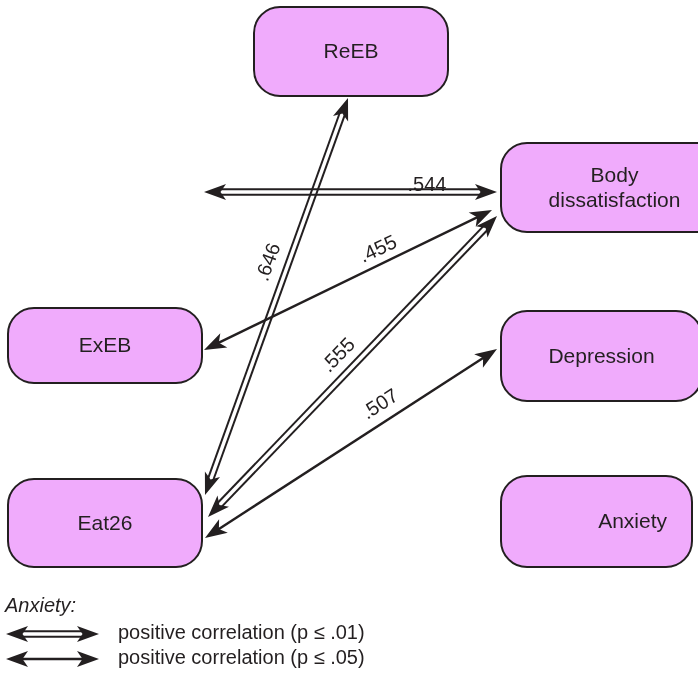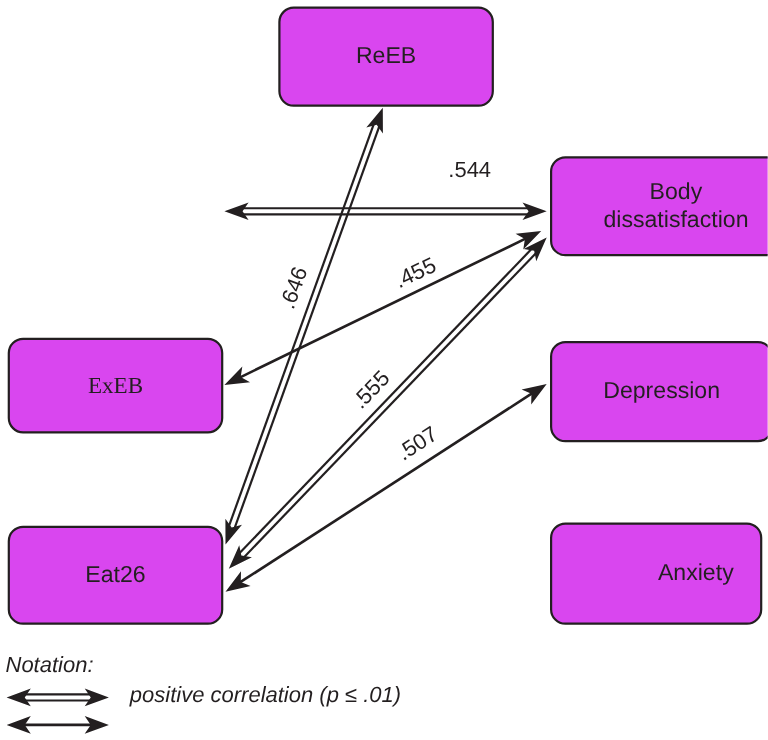--- a/index.html
+++ b/index.html
@@ -8,35 +8,35 @@
   .canvas {
     position: relative;
     width: 698px;
     height: 673px;
     background: #ffffff;
     overflow: hidden;
   }
   .node {
     position: absolute;
     border: 2.5px solid #231f20;
-    border-radius: 14px;
-    background: #d946ef;
+    border-radius: 27px;
+    background: #f0abfc;
     display: flex;
     align-items: center;
     justify-content: center;
     text-align: center;
     font-size: 21px;
     line-height: 1.15;
     padding: 0 24px;
     z-index: 1;
   }
   #node-reeb        { left: 253px; top: 6px;   width: 196px; height: 91px; }
   #node-emeb        { left: 7px;   top: 142px; width: 196px; height: 91px; }
   #node-body        { left: 500px; top: 142px; width: 229px; height: 91px; }
-  #node-exeb        { left: 7px;   top: 307px; width: 196px; height: 87px; font-family: Liberation Serif, serif; }
+  #node-exeb        { left: 7px;   top: 307px; width: 196px; height: 77px; }
   #node-depression  { left: 500px; top: 310px; width: 203px; height: 92px; }
   #node-eat26       { left: 7px;   top: 478px; width: 196px; height: 90px; }
   #node-anxiety     { left: 500px; top: 475px; width: 193px; height: 93px; justify-content: flex-end; }
   svg.arrow-layer {
     position: absolute;
     left: 0; top: 0;
     width: 698px; height: 673px;
     z-index: 2;
     pointer-events: none;
   }
@@ -51,21 +51,20 @@
     position: absolute;
     left: 5px; top: 594px;
     font-size: 20px;
     font-style: italic;
     z-index: 3;
   }
   .legend-label {
     position: absolute;
     left: 118px;
     font-size: 20px;
-    font-style: italic;
     white-space: nowrap;
     z-index: 3;
   }
   #legend-label-1 { top: 621px; }
   #legend-label-2 { top: 646px; }
 </style>
 </head>
 <body>
 
 <div class="canvas">
@@ -124,22 +123,23 @@
         <polygon points="99.0,634.0 77.0,642.0 82.5,634.0 77.0,626.0" fill="#231f20"></polygon>
         <polygon points="6.0,634.0 28.0,626.0 22.5,634.0 28.0,642.0" fill="#231f20"></polygon>
       </g>
     <g>
         <line x1="20.3" y1="659.0" x2="84.7" y2="659.0" stroke="#231f20" stroke-width="2.4"></line>
         <polygon points="99.0,659.0 77.0,667.0 82.5,659.0 77.0,651.0" fill="#231f20"></polygon>
         <polygon points="6.0,659.0 28.0,651.0 22.5,659.0 28.0,667.0" fill="#231f20"></polygon>
       </g>
   </svg>
 
-  <div class="edge-label" style="left:427px; top:155px; --rot:0deg">.544</div>
+  <div class="edge-label" style="left:427px; top:184px; --rot:0deg">.544</div>
   <div class="edge-label" style="left:268px; top:262px; --rot:-70deg">.646</div>
   <div class="edge-label" style="left:378px; top:249px; --rot:-25deg">.455</div>
   <div class="edge-label" style="left:338px; top:355px; --rot:-46deg">.555</div>
   <div class="edge-label" style="left:380px; top:404px; --rot:-33deg">.507</div>
 
-  <div class="legend-title">Notation:</div>
+  <div class="legend-title">Anxiety:</div>
   <div class="legend-label" id="legend-label-1">positive correlation (p ≤ .01)</div>
+  <div class="legend-label" id="legend-label-2">positive correlation (p ≤ .05)</div>
 
 </div>
 
 </body></html>

